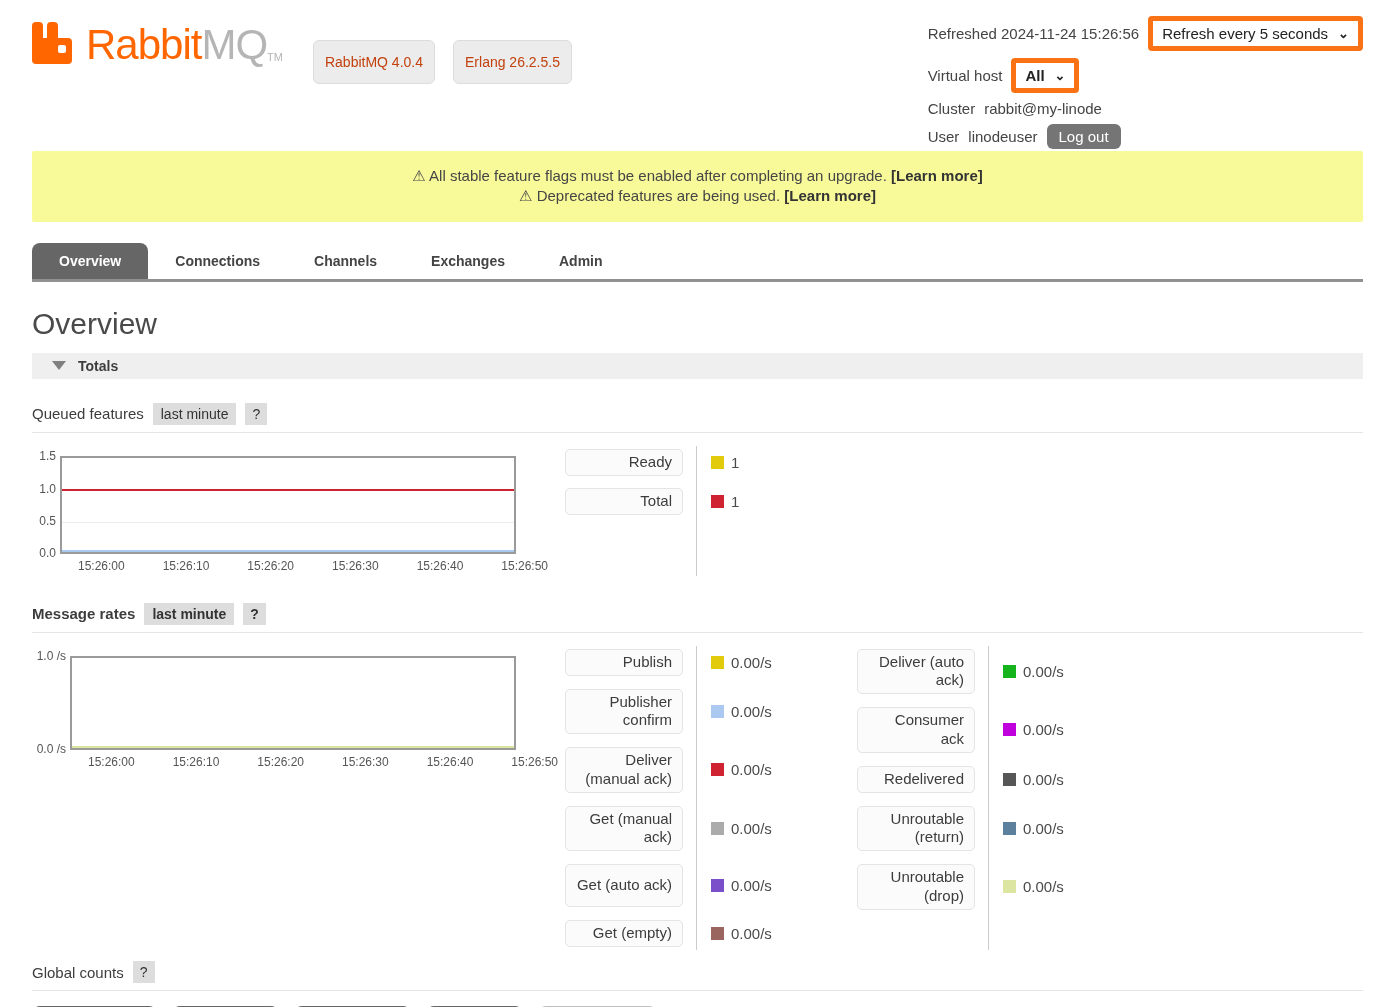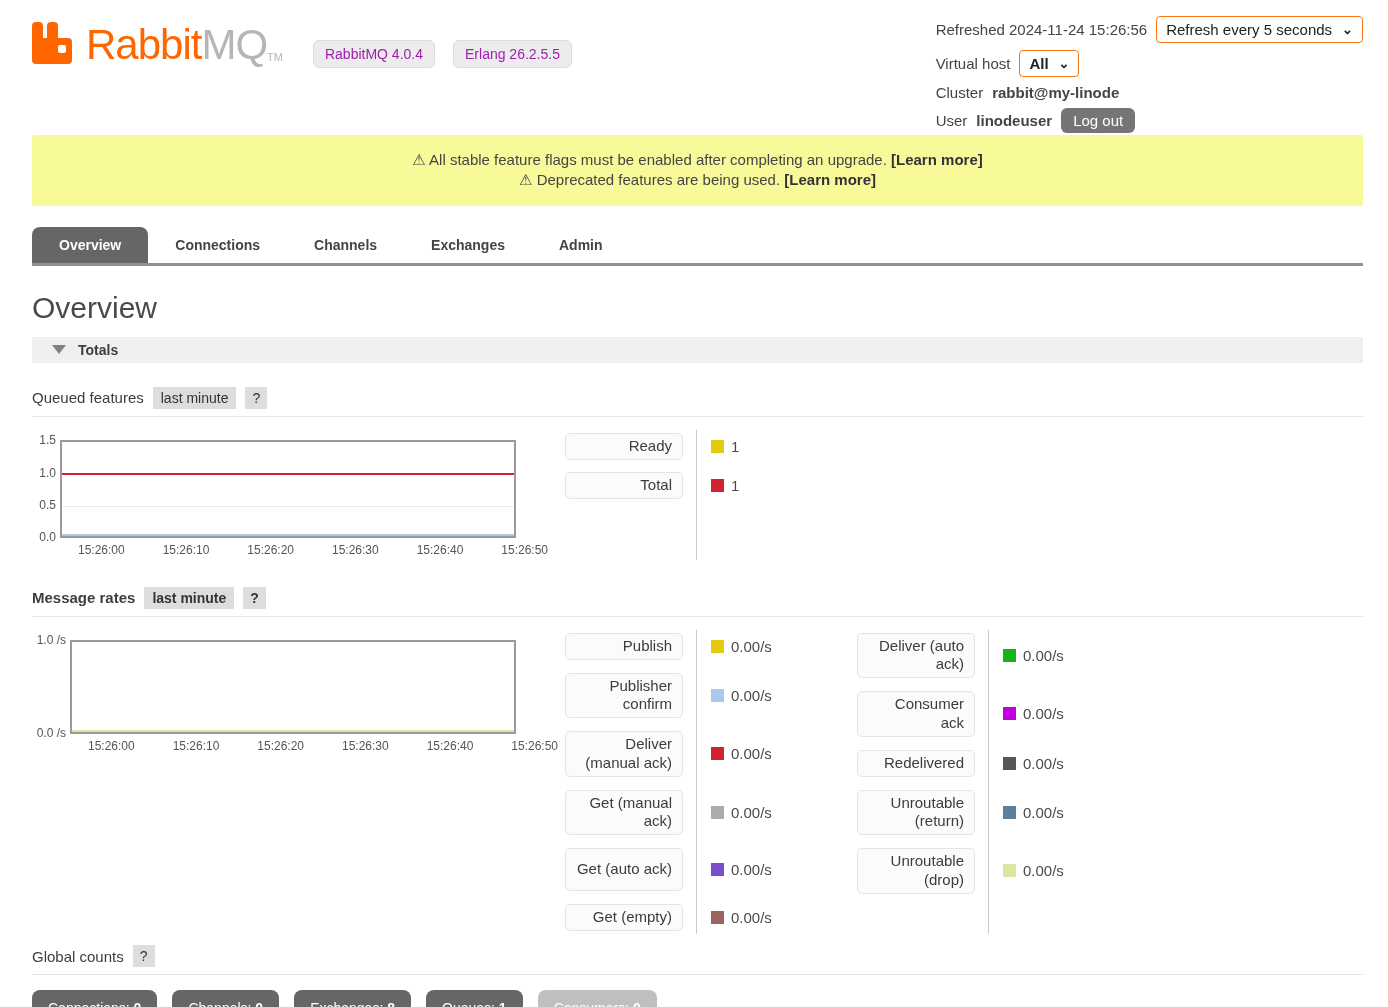--- a/index.html
+++ b/index.html
@@ -13,28 +13,28 @@
   .logo-mark .blk { position:absolute; background:#f60; }
   .logo-mark .body { left:0; top:16px; width:40px; height:26px; border-radius:4px; }
   .logo-mark .ear1 { left:0; top:0; width:11px; height:26px; border-radius:4px 4px 0 0; }
   .logo-mark .ear2 { left:15px; top:0; width:11px; height:26px; border-radius:4px 4px 0 0; }
   .logo-mark .hole { position:absolute; background:#fff; left:26px; top:23px; width:8px; height:8px; border-radius:2px; }
   .logo-text { font-size:42px; line-height:1.1; letter-spacing:-1px; }
   .logo-text .p1 { color:#f60; }
   .logo-text .p2 { color:#b5b5b5; }
   .logo-text .tm { font-size:11px; color:#b5b5b5; letter-spacing:0; vertical-align:-2px; }
   .version-badges { display:flex; gap:18px; margin-left:16px; padding-top:18px; }
-  .vbadge { background:#ececec; border:1px solid #dcdcdc; border-radius:6px; padding:5px 11px; font-size:14px; color:#a21caf; white-space:nowrap; }
+  .vbadge { background:#ececec; border:1px solid #dcdcdc; border-radius:6px; padding:13px 11px; font-size:14px; color:#c2410c; white-space:nowrap; }
 
   .header-right { display:flex; flex-direction:column; align-items:flex-start; gap:7px; font-size:15px; padding-top:2px; }
   .hr-row { display:flex; align-items:center; gap:9px; }
-  .fake-select { display:flex; align-items:center; gap:10px; border:1px solid #f97316; border-radius:4px; background:#fff; padding:4px 9px; font-size:15px; color:#222; cursor:pointer; }
+  .fake-select { display:flex; align-items:center; gap:10px; border:5px solid #f97316; border-radius:4px; background:#fff; padding:4px 9px; font-size:15px; color:#222; cursor:pointer; }
   .fake-select .chev { font-size:13px; font-weight:bold; color:#222; }
   .select-all { font-weight:bold; }
-  .bold { font-weight:bold; }
+  .bold { font-weight:normal; }
   .logout-btn { background:#757575; color:#fff; border:none; border-radius:6px; padding:4px 12px; font-size:15px; font-family:inherit; cursor:pointer; }
 
   
   .banner { margin:2px 25px 0 32px; background:#f8fa9a; text-align:center; padding:15px 10px; font-size:15px; color:#454545; line-height:1.25; border-radius:2px; }
   .banner .lm { font-weight:bold; color:#333; cursor:pointer; }
   .banner .row { margin:1px 0; }
 
   
   .tabs { margin:21px 25px 0 32px; display:flex; align-items:flex-end; border-bottom:3px solid #919191; }
   .tab { font-size:14px; font-weight:bold; color:#444; padding:10px 27px; cursor:pointer; white-space:nowrap; }

